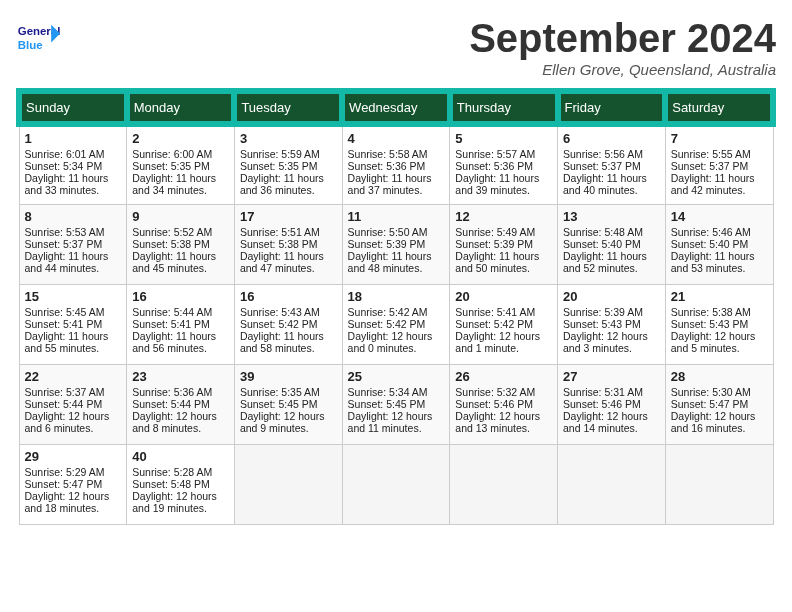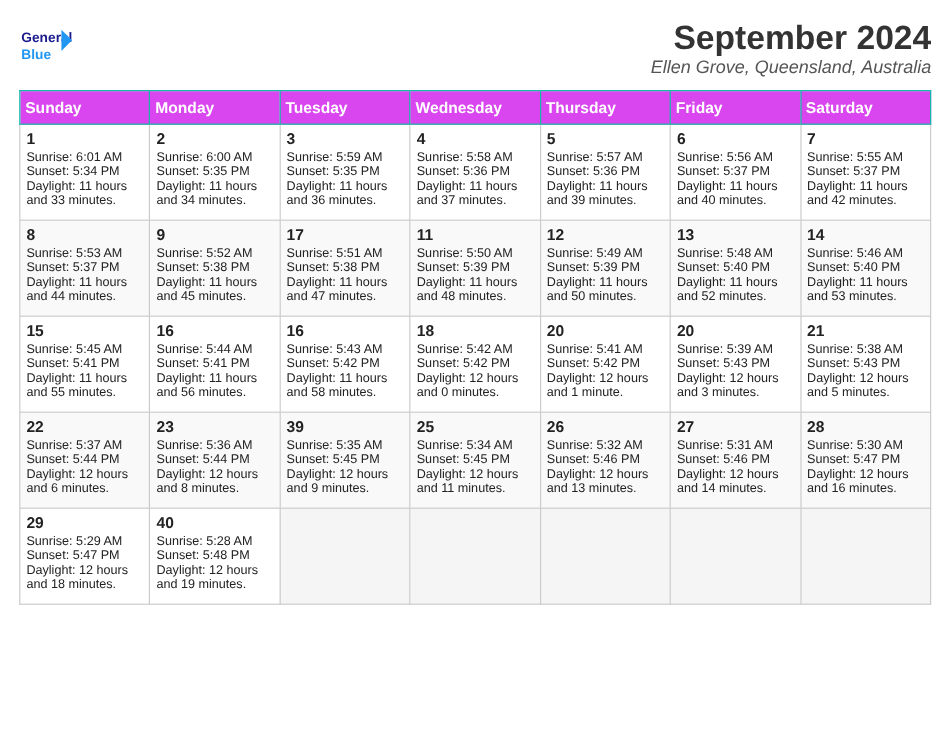--- a/index.html
+++ b/index.html
@@ -25,41 +25,41 @@
     }
     .logo-icon {
       width: 44px;
       height: 44px;
       margin-right: 2px;
     }
     .title-block {
       text-align: right;
     }
     .month-title {
-      font-size: 28px;
+      font-size: 40px;
       font-weight: bold;
       color: #333;
     }
     .location-title {
       font-size: 15px;
       color: #555;
       font-style: italic;
     }
     table {
       width: 100%;
       border-collapse: collapse;
     }
     th {
-      background-color: #d946ef;
+      background-color: #14532d;
       color: #fff;
       padding: 6px 4px;
       text-align: left;
       font-size: 13px;
-      font-weight: bold;
-      border: 1px solid #14b8a6;
+      font-weight: normal;
+      border: 6px solid #14b8a6;
     }
     td {
       border: 1px solid #ccc;
       vertical-align: top;
       padding: 4px 5px;
       font-size: 10.5px;
       color: #222;
       background: #fff;
       width: 14.28%;
       height: 80px;

